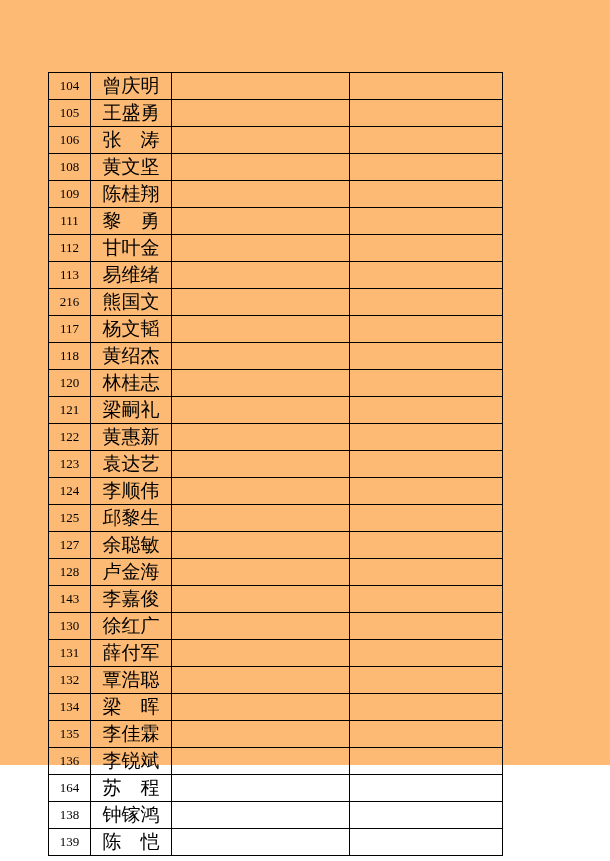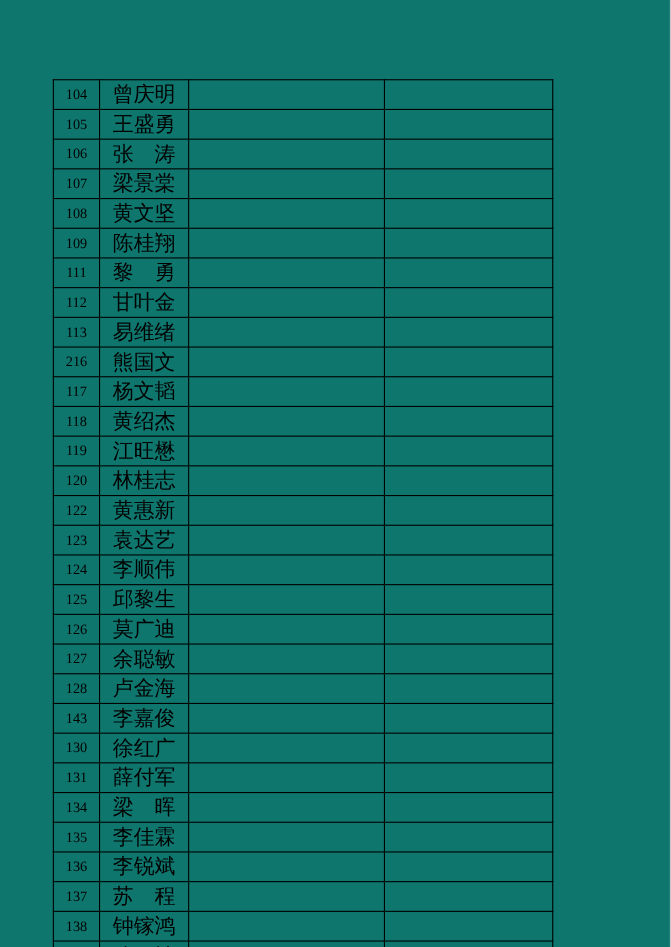--- a/index.html
+++ b/index.html
@@ -12,22 +12,22 @@
     background: #ffffff;
     position: relative;
     font-family: "Liberation Serif", serif;
     overflow: hidden;
   }
   .page {
     position: absolute;
     left: 0;
     top: 0;
     width: 609px;
-    height: 861px;
-    background: #0f766e;
+    height: 765px;
+    background: #fdba74;
     border-right: 1px solid #c8c8c8;
     text-decoration: underline;
   }
   table.roster {
     position: absolute;
     left: 48px;
     top: 72px;
     border-collapse: collapse;
     table-layout: fixed;
   }
@@ -73,26 +73,20 @@
           <td class="col-blank1"></td>
           <td class="col-blank2"></td>
         </tr>
         <tr>
           <td class="col-no">106</td>
           <td class="col-name">张　涛</td>
           <td class="col-blank1"></td>
           <td class="col-blank2"></td>
         </tr>
         <tr>
-          <td class="col-no">107</td>
-          <td class="col-name">梁景棠</td>
-          <td class="col-blank1"></td>
-          <td class="col-blank2"></td>
-        </tr>
-        <tr>
           <td class="col-no">108</td>
           <td class="col-name">黄文坚</td>
           <td class="col-blank1"></td>
           <td class="col-blank2"></td>
         </tr>
         <tr>
           <td class="col-no">109</td>
           <td class="col-name">陈桂翔</td>
           <td class="col-blank1"></td>
           <td class="col-blank2"></td>
@@ -127,32 +121,32 @@
           <td class="col-blank1"></td>
           <td class="col-blank2"></td>
         </tr>
         <tr>
           <td class="col-no">118</td>
           <td class="col-name">黄绍杰</td>
           <td class="col-blank1"></td>
           <td class="col-blank2"></td>
         </tr>
         <tr>
-          <td class="col-no">119</td>
-          <td class="col-name">江旺懋</td>
-          <td class="col-blank1"></td>
-          <td class="col-blank2"></td>
-        </tr>
-        <tr>
           <td class="col-no">120</td>
           <td class="col-name">林桂志</td>
           <td class="col-blank1"></td>
           <td class="col-blank2"></td>
         </tr>
         <tr>
+          <td class="col-no">121</td>
+          <td class="col-name">梁嗣礼</td>
+          <td class="col-blank1"></td>
+          <td class="col-blank2"></td>
+        </tr>
+        <tr>
           <td class="col-no">122</td>
           <td class="col-name">黄惠新</td>
           <td class="col-blank1"></td>
           <td class="col-blank2"></td>
         </tr>
         <tr>
           <td class="col-no">123</td>
           <td class="col-name">袁达艺</td>
           <td class="col-blank1"></td>
           <td class="col-blank2"></td>
@@ -163,26 +157,20 @@
           <td class="col-blank1"></td>
           <td class="col-blank2"></td>
         </tr>
         <tr>
           <td class="col-no">125</td>
           <td class="col-name">邱黎生</td>
           <td class="col-blank1"></td>
           <td class="col-blank2"></td>
         </tr>
         <tr>
-          <td class="col-no">126</td>
-          <td class="col-name">莫广迪</td>
-          <td class="col-blank1"></td>
-          <td class="col-blank2"></td>
-        </tr>
-        <tr>
           <td class="col-no">127</td>
           <td class="col-name">余聪敏</td>
           <td class="col-blank1"></td>
           <td class="col-blank2"></td>
         </tr>
         <tr>
           <td class="col-no">128</td>
           <td class="col-name">卢金海</td>
           <td class="col-blank1"></td>
           <td class="col-blank2"></td>
@@ -199,39 +187,45 @@
           <td class="col-blank1"></td>
           <td class="col-blank2"></td>
         </tr>
         <tr>
           <td class="col-no">131</td>
           <td class="col-name">薛付军</td>
           <td class="col-blank1"></td>
           <td class="col-blank2"></td>
         </tr>
         <tr>
+          <td class="col-no">132</td>
+          <td class="col-name">覃浩聪</td>
+          <td class="col-blank1"></td>
+          <td class="col-blank2"></td>
+        </tr>
+        <tr>
           <td class="col-no">134</td>
           <td class="col-name">梁　晖</td>
           <td class="col-blank1"></td>
           <td class="col-blank2"></td>
         </tr>
         <tr>
           <td class="col-no">135</td>
           <td class="col-name">李佳霖</td>
           <td class="col-blank1"></td>
           <td class="col-blank2"></td>
         </tr>
         <tr>
           <td class="col-no">136</td>
           <td class="col-name">李锐斌</td>
           <td class="col-blank1"></td>
           <td class="col-blank2"></td>
         </tr>
         <tr>
-          <td class="col-no">137</td>
+          <td class="col-no">164</td>
           <td class="col-name">苏　程</td>
           <td class="col-blank1"></td>
           <td class="col-blank2"></td>
         </tr>
         <tr>
           <td class="col-no">138</td>
           <td class="col-name">钟镓鸿</td>
           <td class="col-blank1"></td>
           <td class="col-blank2"></td>
         </tr>

